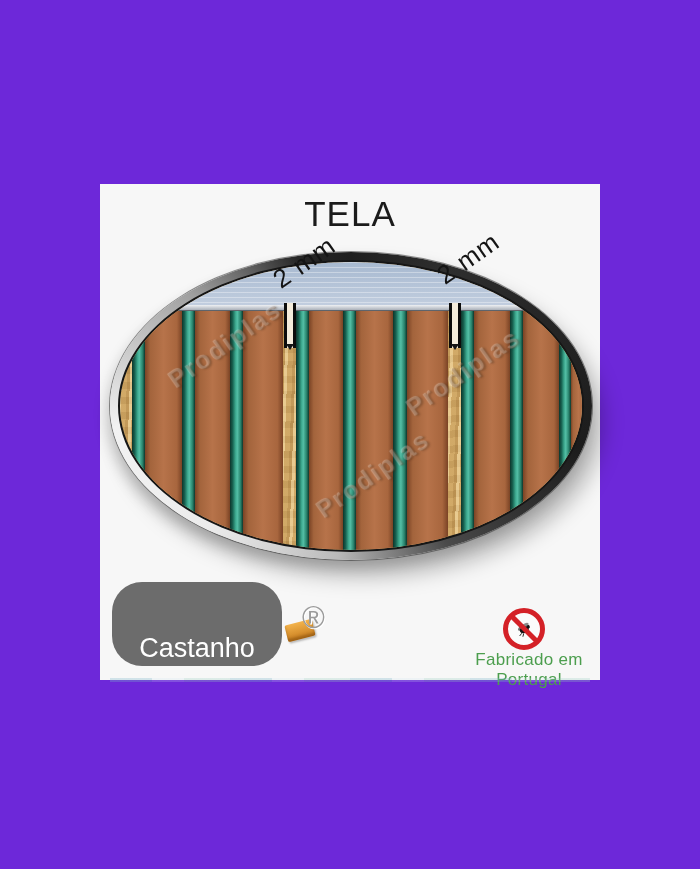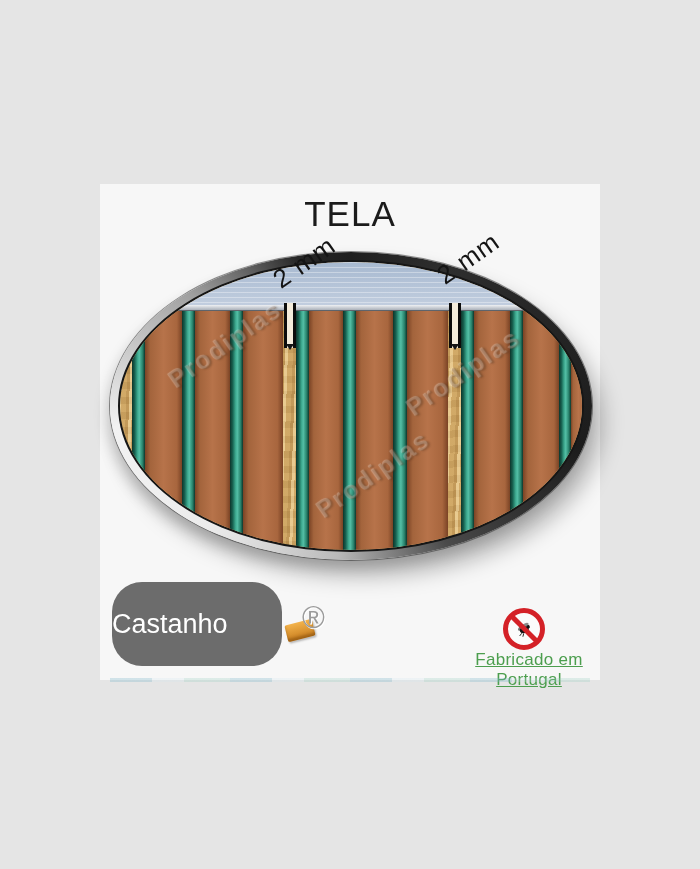--- a/index.html
+++ b/index.html
@@ -1,16 +1,16 @@
 <!DOCTYPE html>
 <html style="--panel-bg: #f7f7f7; --title-text: #1b1b1b; --badge-bg: #6c6c6c; --badge-text: #ffffff; --origin-text: #4c9e4e; --prohibition-red: #d42127; --strip-brown: #b7734a; --strip-green: #2f9c82; --wood: #d9b578; --sky: #b3c2d6; --rim-dark: #222222; --rim-silver: #e6e6e6;"><head>
 <meta charset="utf-8">
 <style>
   html,body{margin:0;padding:0;background:#ffffff;}
-  .stage{position:relative;width:700px;height:869px;background:#e5e5e5;overflow:hidden;
+  .stage{position:relative;width:700px;height:869px;background:#6d28d9;overflow:hidden;
          font-family:"Liberation Sans",sans-serif;}
   .panel{position:absolute;left:100px;top:184px;width:500px;height:496px;background:var(--panel-bg,#f7f7f7);}
 
   
   .title{position:absolute;left:0;right:0;top:10px;text-align:center;
          font-size:35px;letter-spacing:1px;color:var(--title-text,#1b1b1b);font-weight:500;}
 
   
   .ring{position:absolute;left:10px;top:68px;width:482px;height:308px;border-radius:50%;
         background:conic-gradient(from 0deg,#1f1f1f 0deg,#2e2e2e 35deg,#1c1c1c 100deg,#4a4a4a 145deg,
@@ -46,40 +46,40 @@
 
   
   .dim{position:absolute;font-size:26px;color:#141414;transform:rotate(-35deg);
        transform-origin:left bottom;letter-spacing:1px;z-index:6;white-space:nowrap;}
   .dim1{left:185px;top:80px;}
   .dim2{left:349px;top:76px;}
 
   
   .badge{position:absolute;left:12px;top:398px;width:170px;height:84px;border-radius:30px;
          background:var(--badge-bg,#6c6c6c);color:var(--badge-text,#ffffff);
-         display:flex;align-items:center;justify-content:flex-start;
+         display:flex;flex-direction:column;align-items:center;justify-content:flex-end;
          font-size:27px;line-height:36px;}
   .stamp{position:absolute;left:186px;top:420px;width:48px;height:50px;}
   .stamp-block{position:absolute;left:0;top:18px;width:28px;height:17px;border-radius:2px;
                transform:rotate(-14deg);
                background:linear-gradient(180deg,#f3b34c,#c87d1e);
                box-shadow:inset 0 -3px 3px rgba(120,70,10,.5), 1px 2px 2px rgba(0,0,0,.25);}
   .stamp-r{position:absolute;left:16px;top:-4px;font-size:31px;color:#9b9b9b;
            text-shadow:1px 1px 0 #ffffff;}
 
   
   .nofly{position:absolute;left:403px;top:424px;width:42px;height:42px;border-radius:50%;
          border:5px solid var(--prohibition-red,#d42127);box-sizing:border-box;
          background:rgba(255,255,255,.55);}
   .nofly-bar{position:absolute;left:50%;top:-1px;bottom:-1px;width:5px;margin-left:-2.5px;
              background:var(--prohibition-red,#d42127);transform:rotate(-45deg);}
   .fly{position:absolute;left:50%;top:50%;transform:translate(-50%,-50%);}
 
   .origin{position:absolute;left:344px;top:466px;width:170px;text-align:center;
-          font-size:17px;color:var(--origin-text,#4c9e4e);letter-spacing:.3px;text-decoration:underline;}
+          font-size:17px;color:var(--origin-text,#4c9e4e);letter-spacing:.3px;}
 
   .next-thumb{position:absolute;left:10px;right:10px;top:494px;height:4px;opacity:.55;
               background:repeating-linear-gradient(90deg, rgba(120,180,200,.55) 0 42px,
                          rgba(205,228,238,.4) 42px 74px, rgba(150,205,190,.5) 74px 120px);}
 </style>
 </head>
 <body>
 
 <div class="stage">
   <div class="panel">

